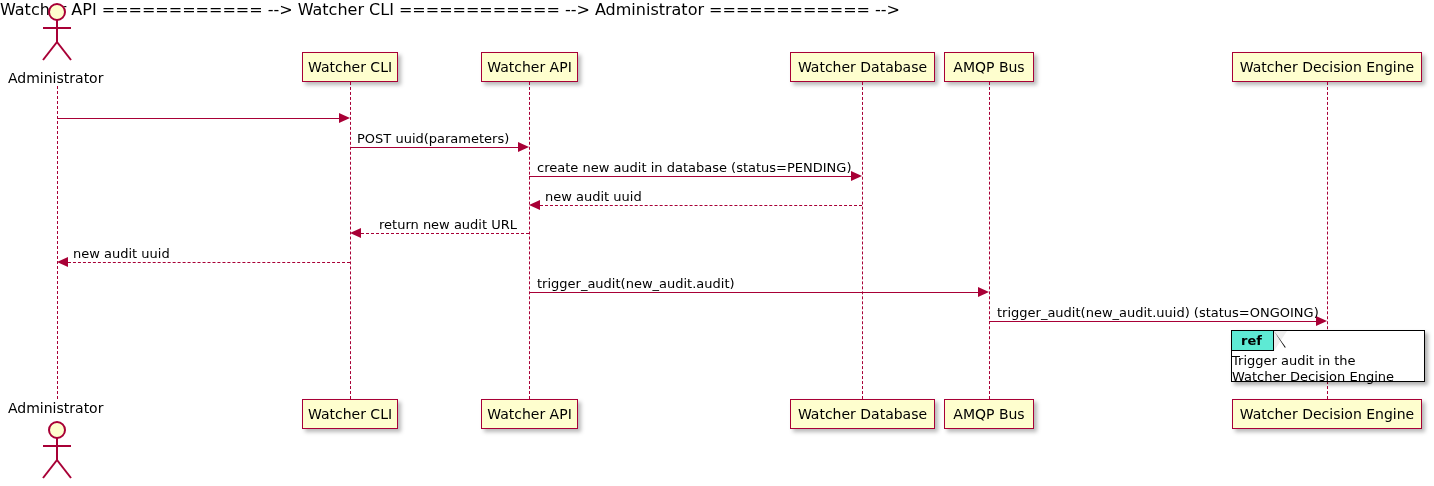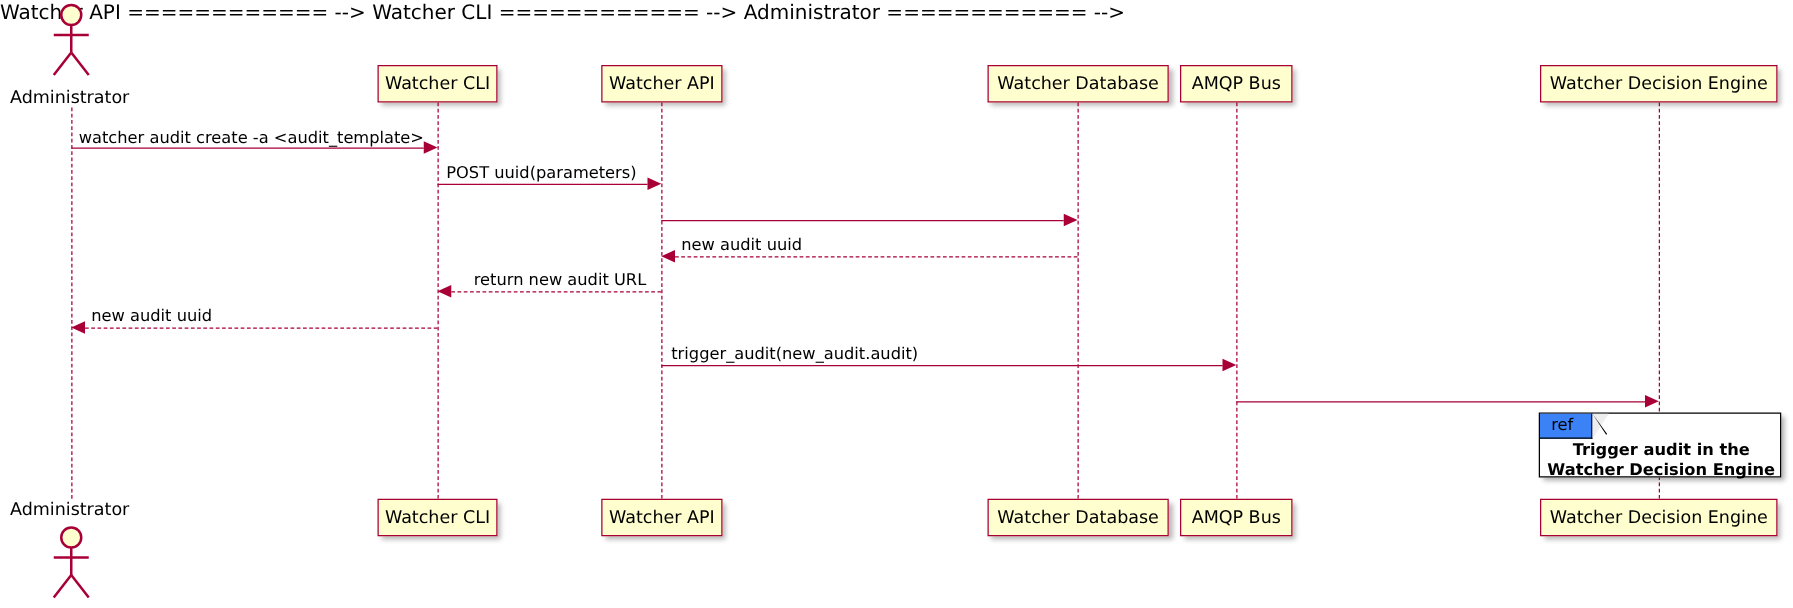--- a/index.html
+++ b/index.html
@@ -93,28 +93,28 @@
     background: #FFFFFF;
     border: 1.5px solid #000000;
     box-shadow: 3px 3px 4px rgba(0,0,0,0.32);
   }
   .ref-tab {
     position: absolute;
     left: 0;
     top: 0;
     height: 20px;
     box-sizing: border-box;
-    background: #3b82f6;
+    background: #5eead4;
     border-right: 1.5px solid #000000;
     border-bottom: 1.5px solid #000000;
     display: flex;
     align-items: center;
     padding-left: 9px;
     font-size: 13px;
-    font-weight: normal;
+    font-weight: bold;
     color: #000000;
   }
   .ref-tab-corner {
     position: absolute;
     top: 0;
     width: 0;
     height: 0;
     border-top: 20px solid #EEEEEE;
     border-right: 13px solid transparent;
   }
@@ -126,22 +126,20 @@
     border-top: 20px solid transparent;
     border-left: 1.5px solid #000000;
     transform-origin: top left;
   }
   .ref-text {
     position: absolute;
     font-size: 13px;
     color: #000000;
     line-height: 16px;
     white-space: nowrap;
-    text-align: center;
-    font-weight: bold;
   }
 </style>
 </head>
 <body>
 
 <div id="diagram">
 
   
   <svg class="actor-fig" style="left:36px; top:2px;" width="44" height="62" viewBox="0 0 44 62">
     <g stroke="#A80036" stroke-width="2" fill="none">
@@ -169,30 +167,30 @@
   <div class="lifeline" style="left:57px; top:86px; height:313px;"></div>
   <div class="lifeline" style="left:350px; top:82px; height:317px;"></div>
   <div class="lifeline" style="left:529px; top:82px; height:317px;"></div>
   <div class="lifeline" style="left:862px; top:82px; height:317px;"></div>
   <div class="lifeline" style="left:989px; top:82px; height:317px;"></div>
   <div class="lifeline" style="left:1327px; top:82px; height:317px;"></div>
 
   
   <div class="msg-line" style="left:57px; top:118px; width:282px;"></div>
   <div class="arrow-head right" style="left:339px; top:113px;"></div>
-  <div class="msg-label" style="left:63px; top:104px;">watcher audit create -a &lt;audit_template&gt;</div>
 
   
   <div class="msg-line" style="left:350px; top:147px; width:168px;"></div>
   <div class="arrow-head right" style="left:518px; top:142px;"></div>
   <div class="msg-label" style="left:357px; top:132px;">POST uuid(parameters)</div>
 
   
   <div class="msg-line" style="left:529px; top:176px; width:322px;"></div>
   <div class="arrow-head right" style="left:851px; top:171px;"></div>
+  <div class="msg-label" style="left:537px; top:161px;">create new audit in database (status=PENDING)</div>
 
    Watcher API ============ --&gt;
   <div class="msg-line dashed" style="left:540px; top:205px; width:322px;"></div>
   <div class="arrow-head left" style="left:529px; top:200px;"></div>
   <div class="msg-label" style="left:545px; top:190px;">new audit uuid</div>
 
    Watcher CLI ============ --&gt;
   <div class="msg-line dashed" style="left:361px; top:233px; width:168px;"></div>
   <div class="arrow-head left" style="left:350px; top:228px;"></div>
   <div class="msg-label" style="left:367px; top:218px;margin-left:12px;">return new audit URL</div>
@@ -203,20 +201,21 @@
   <div class="msg-label" style="left:73px; top:247px;">new audit uuid</div>
 
   
   <div class="msg-line" style="left:529px; top:292px; width:449px;"></div>
   <div class="arrow-head right" style="left:978px; top:287px;"></div>
   <div class="msg-label" style="left:537px; top:277px;">trigger_audit(new_audit.audit)</div>
 
   
   <div class="msg-line" style="left:989px; top:321px; width:327px;"></div>
   <div class="arrow-head right" style="left:1316px; top:316px;"></div>
+  <div class="msg-label" style="left:997px; top:306px;">trigger_audit(new_audit.uuid) (status=ONGOING)</div>
 
   
   <div class="ref-box" style="left:1231px; top:330px; width:194px; height:52px;">
     <div class="ref-tab" style="width:42px;">
       <span>ref</span>
     </div>
     <div class="ref-tab-corner" style="left:42px;"></div>
     <div class="ref-tab-slash" style="left:42px; transform: rotate(-33deg); height:0;"></div>
     <div class="ref-text" style="left:0; top:22px; width:194px;">Trigger audit in the</div>
     <div class="ref-text" style="left:0; top:38px; width:194px;">Watcher Decision Engine</div>

